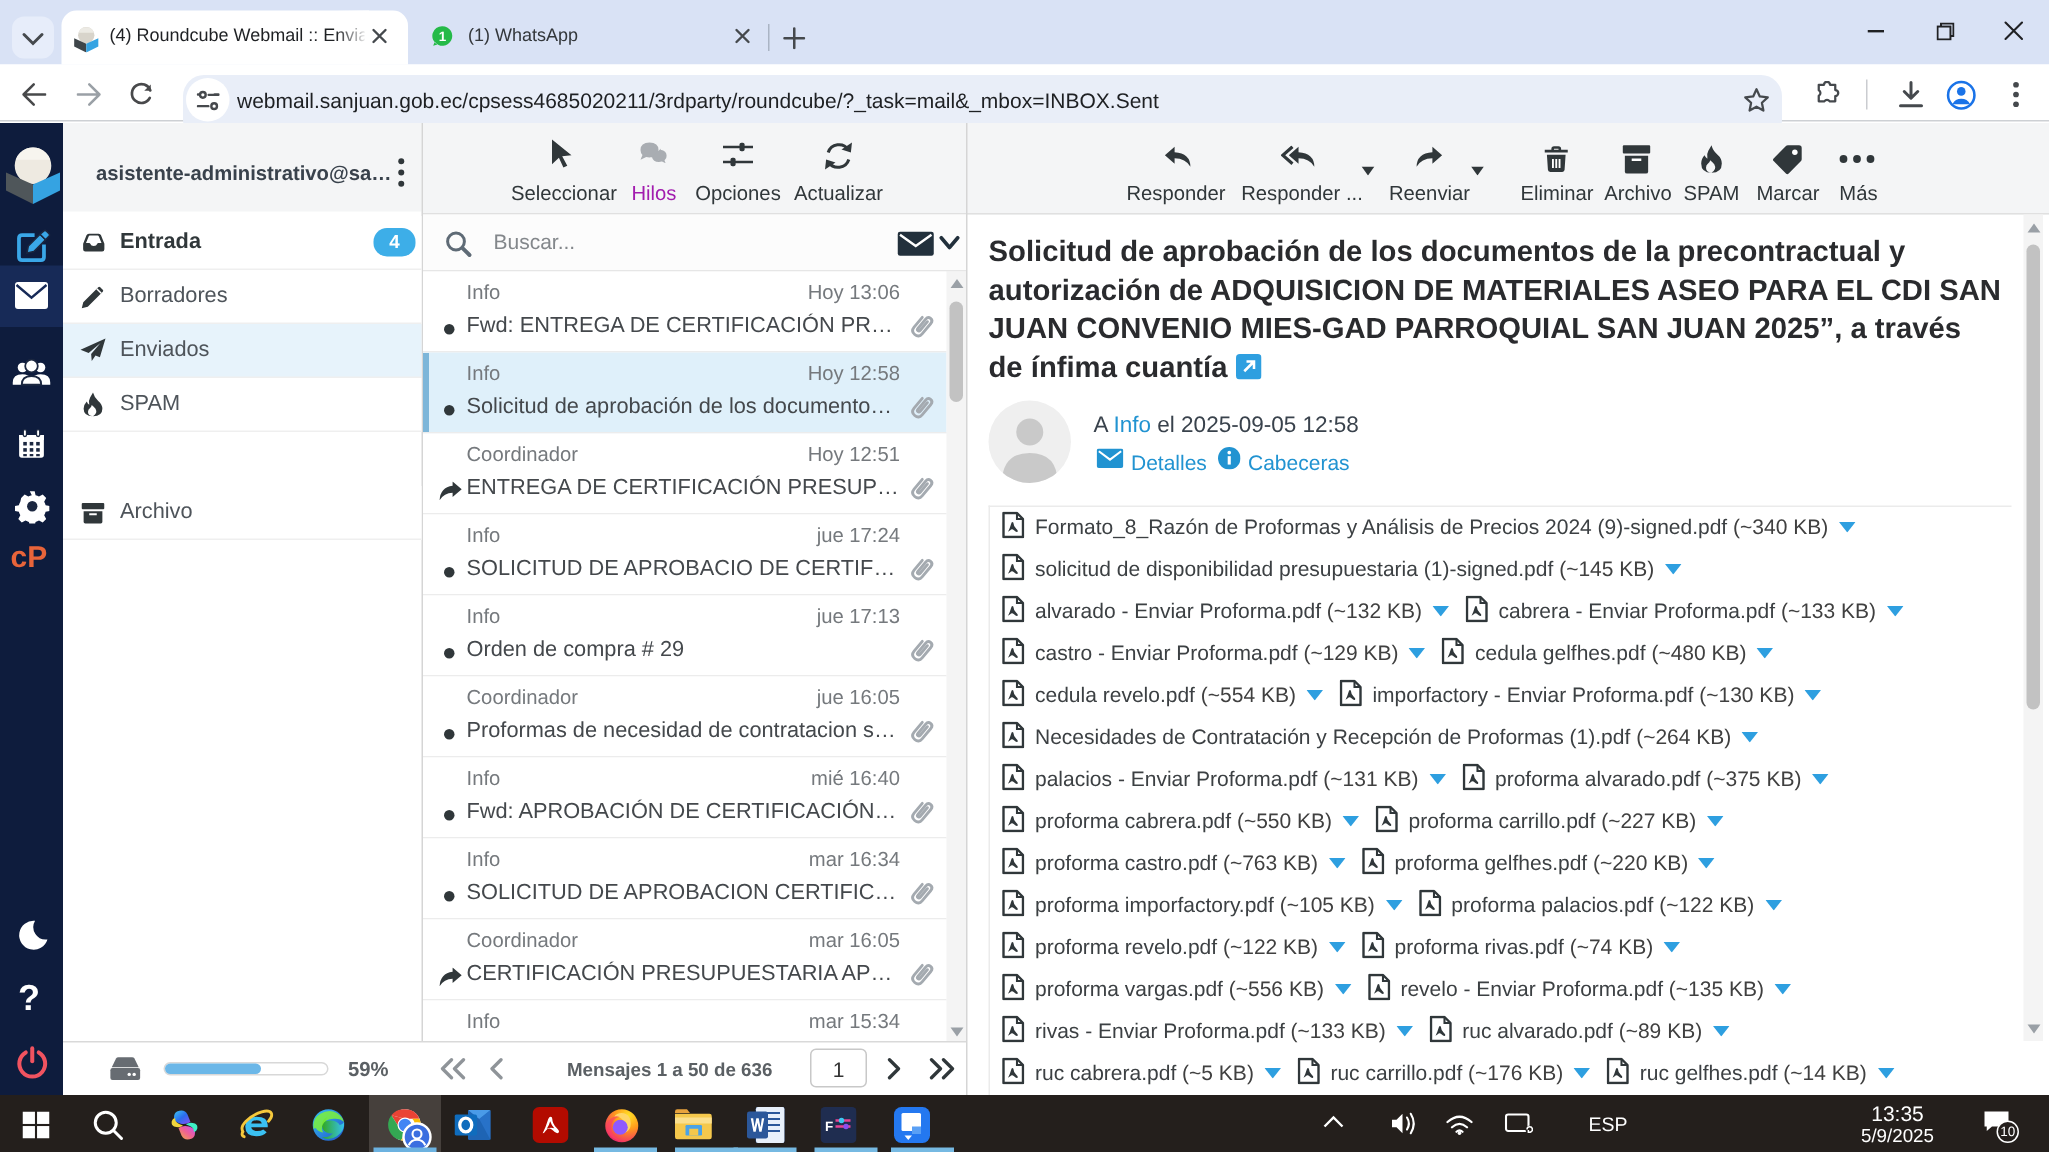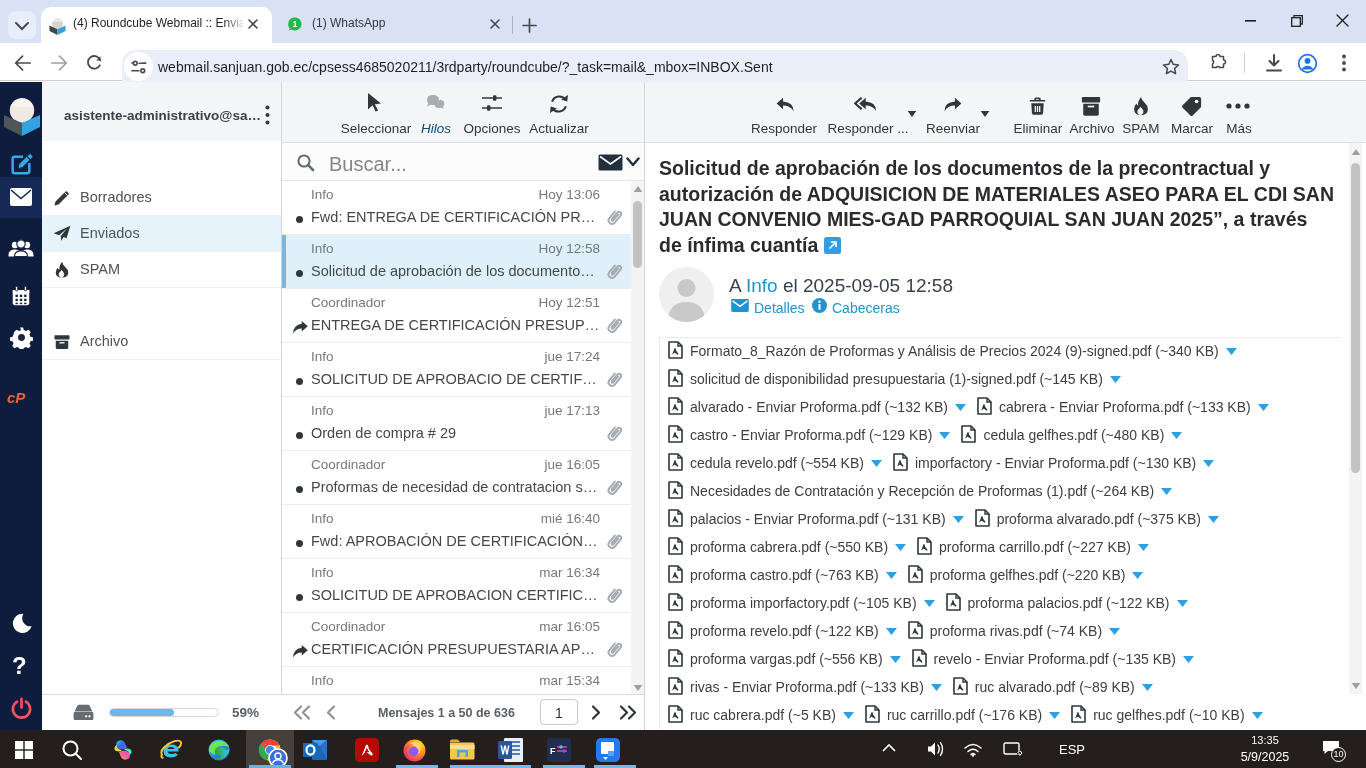--- a/index.html
+++ b/index.html
@@ -199,21 +199,21 @@
         <rect x="10.7" y="19.3" width="2.6" height="1.6"></rect>
         <rect x="15.4" y="19.3" width="2.6" height="1.6"></rect>
       </g>
     </svg>
 
   <svg class="abs" style="left:10px;top:326px" width="23" height="23" viewBox="0 0 24 24">
       <path d="M10.3 1.5 h3.4 l0.6 2.8 a8 8 0 0 1 2.4 1 l2.6-1.4 2.4 2.4-1.4 2.6 a8 8 0 0 1 1 2.4 l2.8 0.6 v3.4 l-2.8 0.6 a8 8 0 0 1-1 2.4 l1.4 2.6-2.4 2.4-2.6-1.4 a8 8 0 0 1-2.4 1 l-0.6 2.8 h-3.4 l-0.6-2.8 a8 8 0 0 1-2.4-1 l-2.6 1.4-2.4-2.4 1.4-2.6 a8 8 0 0 1-1-2.4 l-2.8-0.6 v-3.4 l2.8-0.6 a8 8 0 0 1 1-2.4 L4.3 6.3 6.7 3.9 l2.6 1.4 a8 8 0 0 1 2.4-1 Z" fill="#fff"></path>
       <circle cx="12" cy="12" r="3.6" fill="#1b2740"></circle>
     </svg>
 
-  <div class="abs" style="left:7px;top:361px;width:30px;height:18px;color:#e8643a;font-size:15px;font-weight:bold;font-style:italic;margin-top:28px;">cP</div>
+  <div class="abs" style="left:7px;top:361px;width:30px;height:18px;color:#e8643a;font-size:20px;font-weight:bold;">cP</div>
 
   <svg class="abs" style="left:11px;top:612px" width="22" height="23" viewBox="0 0 24 24">
       <path d="M13.5 1.5 A 10.5 10.5 0 1 0 22.5 15 A 9 9 0 0 1 13.5 1.5 Z" fill="#fff"></path>
     </svg>
 
   <div class="abs" style="left:12px;top:652px;width:20px;height:24px;color:#fff;font-size:24px;font-weight:bold;">?</div>
 
   <svg class="abs" style="left:10px;top:697px" width="23" height="23" viewBox="0 0 24 24">
       <path d="M12 2 V11" stroke="#f15360" stroke-width="2.8" stroke-linecap="round"></path>
       <path d="M7.5 4.8 A 9 9 0 1 0 16.5 4.8" fill="none" stroke="#f15360" stroke-width="2.8" stroke-linecap="round"></path>
@@ -223,20 +223,28 @@
   <div id="readhead" class="abs"></div>
   <div class="vsep abs" style="left:281px;"></div>
   <div class="vsep abs" style="left:644px;"></div>
   <div id="acct" class="abs">asistente-administrativo@sa…</div>
   <svg class="abs" style="left:265px;top:105px" width="5" height="20" viewBox="0 0 5 20">
       <circle cx="2.5" cy="2.5" r="2" fill="#30373a"></circle>
       <circle cx="2.5" cy="10" r="2" fill="#30373a"></circle>
       <circle cx="2.5" cy="17.5" r="2" fill="#30373a"></circle>
     </svg>
 
+  <div class="folderrow abs" style="top:144px;">
+    <svg class="ficon" width="21" height="20" viewBox="0 0 24 24">
+        <path d="M3.5 12.5 L6.2 5.8 Q6.7 4.5 8.1 4.5 H15.9 Q17.3 4.5 17.8 5.8 L20.5 12.5 V17 Q20.5 18.8 18.7 18.8 H5.3 Q3.5 18.8 3.5 17 Z" fill="#30373a"></path>
+        <path d="M5.8 12 L8 6.5 Q8.2 6 8.8 6 H15.2 Q15.8 6 16 6.5 L18.2 12 H15.6 Q15 12 14.8 12.6 Q14.2 14.4 12 14.4 Q9.8 14.4 9.2 12.6 Q9 12 8.4 12 Z" fill="#fff"></path>
+      </svg>
+    <span class="fname" style="font-weight:bold;color:#30373a;">Entrada</span>
+    <span class="badge">4</span>
+  </div>
   <div class="folderrow abs" style="top:180px;">
     <svg class="ficon" width="20" height="20" viewBox="0 0 24 24">
         <path d="M3 21 L4.2 16.2 L16.2 4.2 Q17 3.4 17.8 4.2 L19.8 6.2 Q20.6 7 19.8 7.8 L7.8 19.8 Z" fill="#30373a"></path>
         <path d="M15 5.4 L18.6 9" stroke="#fff" stroke-width="1.2"></path>
       </svg>
     <span class="fname">Borradores</span>
     </div>
   <div class="folderrow abs" style="top:216px;background:#e7f3fb;">
     <svg class="ficon" width="20" height="20" viewBox="0 0 24 24">
         <path d="M22 2 L2 11 L8.5 13.5 L18 5.5 L10.5 14.3 L11 20 L14 15.6 L17.5 17 Z" fill="#30373a"></path>
@@ -270,41 +278,41 @@
   </div>
 
   <svg class="abs" style="left:366px;top:92px" width="17" height="20" viewBox="0 0 17 20">
       <path d="M2 1 L15 11.5 L8.8 12.2 L12.2 18.5 L9.6 19.6 L6.6 13.2 L2 17.5 Z" fill="#30373a"></path>
     </svg>
   <span class="tblabel" style="left:340px;top:121px;width:72px;">Seleccionar</span>
   <svg class="abs" style="left:424px;top:94px" width="26" height="19" viewBox="0 0 26 19">
       <path d="M9 1 Q15 1 15 6 Q15 11 9 11 Q7.8 11 6.8 10.7 L3 12.5 L4.3 9.3 Q3 8.1 3 6 Q3 1 9 1 Z" fill="#a9adb2"></path>
       <path d="M16.5 5.2 Q21 6 21 9.8 Q21 12 19.7 13 L20.8 16 L17.3 14.3 Q16.4 14.6 15.3 14.6 Q10.8 14.6 10.1 11" fill="#a9adb2" stroke="#f4f5f6" stroke-width="1.2"></path>
     </svg>
-  <span class="tblabel" style="left:414px;top:121px;width:44px;color:#0c4a6e;font-style:italic;">Hilos</span>
+  <span class="tblabel" style="left:414px;top:121px;width:44px;color:#a21caf;">Hilos</span>
   <svg class="abs" style="left:481px;top:94px" width="22" height="18" viewBox="0 0 22 18">
       <path d="M1 4 H21 M1 14 H21" stroke="#30373a" stroke-width="1.7"></path>
       <rect x="12" y="1.2" width="3.4" height="5.6" rx="1.2" fill="#30373a"></rect>
       <rect x="6" y="11.2" width="3.4" height="5.6" rx="1.2" fill="#30373a"></rect>
     </svg>
   <span class="tblabel" style="left:462px;top:121px;width:60px;">Opciones</span>
   <svg class="abs" style="left:548px;top:93px" width="22" height="22" viewBox="0 0 24 24">
       <path d="M4.5 9.5 A 8.2 8.2 0 0 1 19.2 7.5" fill="none" stroke="#30373a" stroke-width="2.2"></path>
       <path d="M21.8 2.2 L21 9.4 L14.2 7.2 Z" fill="#30373a"></path>
       <path d="M19.5 14.5 A 8.2 8.2 0 0 1 4.8 16.5" fill="none" stroke="#30373a" stroke-width="2.2"></path>
       <path d="M2.2 21.8 L3 14.6 L9.8 16.8 Z" fill="#30373a"></path>
     </svg>
   <span class="tblabel" style="left:528px;top:121px;width:62px;">Actualizar</span>
 
   <div id="searchrow" class="abs">
     <svg class="abs" style="left:14px;top:10px" width="19" height="19" viewBox="0 0 19 19">
         <circle cx="8" cy="8" r="5.6" fill="none" stroke="#5f6b76" stroke-width="2"></circle>
         <path d="M12.2 12.2 L17 17" stroke="#5f6b76" stroke-width="2.6" stroke-linecap="round"></path>
       </svg>
-    <span class="abs" style="left:47px;top:10px;font-size:20px;color:#83878b;">Buscar...</span>
+    <span class="abs" style="left:47px;top:10px;font-size:14px;color:#83878b;">Buscar...</span>
     <svg class="abs" style="left:316px;top:11px" width="25" height="17" viewBox="0 0 25 17">
         <rect x="0.5" y="0.5" width="24" height="16" rx="1.5" fill="#22303c"></rect>
         <path d="M2 2.5 L12.5 10 L23 2.5" fill="none" stroke="#fff" stroke-width="1.6"></path>
       </svg>
     <svg class="abs" style="left:344px;top:14px" width="14" height="10" viewBox="0 0 14 10">
         <path d="M1.5 1.5 L7 8 L12.5 1.5" stroke="#22303c" stroke-width="2.4" fill="none" stroke-linecap="round" stroke-linejoin="round"></path>
       </svg>
   </div>
   <div id="listrows">
       <div class="msgrow abs" style="top:181px;height:54px">
@@ -490,21 +498,21 @@
   <div id="subject" class="abs">Solicitud de aprobación de los documentos de la precontractual y<br>autorización de ADQUISICION DE MATERIALES ASEO PARA EL CDI SAN<br>JUAN CONVENIO MIES-GAD PARROQUIAL SAN JUAN 2025”, a través<br>de ínfima cuantía&nbsp;<svg id="extlink" style="vertical-align:-2px" width="17" height="17" viewBox="0 0 17 17">
         <rect width="17" height="17" rx="2.5" fill="#2e9fe0"></rect>
         <path d="M7 5 H12 V10 M12 5 L5.5 11.5" stroke="#fff" stroke-width="1.7" fill="none"></path>
       </svg></div>
   <div class="abs" style="left:659px;top:267px;width:55px;height:55px;border-radius:50%;background:#efefef;overflow:hidden;">
     <svg width="55" height="55" viewBox="0 0 55 55">
         <circle cx="27.5" cy="21" r="9" fill="#c9c9c9"></circle>
         <path d="M9 55 Q9 35 27.5 35 Q46 35 46 55 Z" fill="#c9c9c9"></path>
       </svg>
   </div>
-  <div class="abs" style="left:729px;top:275px;font-size:19px;color:#39424c;">A <span class="link">Info</span> el 2025-09-05 12:58</div>
+  <div class="abs" style="left:729px;top:275px;font-size:15px;color:#39424c;">A <span class="link">Info</span> el 2025-09-05 12:58</div>
   <svg class="abs" style="left:731px;top:299px" width="18" height="13" viewBox="0 0 19 14">
       <rect width="19" height="14" rx="1.5" fill="#2193d1"></rect>
       <path d="M1.5 2 L9.5 8 L17.5 2" fill="none" stroke="#fff" stroke-width="1.5"></path>
     </svg>
   <span class="abs link" style="left:754px;top:300px;font-size:14px;">Detalles</span>
   <svg class="abs" style="left:812px;top:298px" width="15" height="15" viewBox="0 0 16 16">
       <circle cx="8" cy="8" r="8" fill="#2193d1"></circle>
       <rect x="6.9" y="6.5" width="2.2" height="6" fill="#fff"></rect>
       <circle cx="8" cy="4" r="1.3" fill="#fff"></circle>
     </svg>
@@ -671,21 +679,21 @@
           </svg></span><span class="att" style="margin-right:11px"><svg style="vertical-align:-3px;margin-right:7px" width="15" height="18" viewBox="0 0 15 18">
             <path d="M1 1 H10 L14 5 V17 H1 Z" fill="none" stroke="#30373a" stroke-width="1.6" stroke-linejoin="round"></path>
             <path d="M10 1 V5 H14" fill="none" stroke="#30373a" stroke-width="1.4"></path>
             <path d="M4 13.5 Q5.5 10.5 6 8.5 Q6.3 7 7 7 Q7.7 7 7.7 8 Q7.7 9.8 9.5 11.5 Q11 12.9 10.3 13.5 Q9.5 14 8 12.5 Q6.6 11.2 5.5 12.5 Z" fill="#30373a"></path>
           </svg>ruc carrillo.pdf <span class="asize">(~176 KB)</span><svg style="vertical-align:1px;margin-left:7px" width="11" height="7" viewBox="0 0 11 7">
             <path d="M5.5 7 L11 0 H0 Z" fill="#2e9fe0"></path>
           </svg></span><span class="att" style="margin-right:11px"><svg style="vertical-align:-3px;margin-right:7px" width="15" height="18" viewBox="0 0 15 18">
             <path d="M1 1 H10 L14 5 V17 H1 Z" fill="none" stroke="#30373a" stroke-width="1.6" stroke-linejoin="round"></path>
             <path d="M10 1 V5 H14" fill="none" stroke="#30373a" stroke-width="1.4"></path>
             <path d="M4 13.5 Q5.5 10.5 6 8.5 Q6.3 7 7 7 Q7.7 7 7.7 8 Q7.7 9.8 9.5 11.5 Q11 12.9 10.3 13.5 Q9.5 14 8 12.5 Q6.6 11.2 5.5 12.5 Z" fill="#30373a"></path>
-          </svg>ruc gelfhes.pdf <span class="asize">(~10 KB)</span><svg style="vertical-align:1px;margin-left:7px" width="11" height="7" viewBox="0 0 11 7">
+          </svg>ruc gelfhes.pdf <span class="asize">(~14 KB)</span><svg style="vertical-align:1px;margin-left:7px" width="11" height="7" viewBox="0 0 11 7">
             <path d="M5.5 7 L11 0 H0 Z" fill="#2e9fe0"></path>
           </svg></span></div>
     </div>
   <div id="readscroll" class="abs"></div>
   <div id="readthumb" class="abs"></div>
   <svg class="abs" style="left:1351px;top:148px" width="10" height="8" viewBox="0 0 10 8">
       <path d="M5 1 L9.3 7 H0.7 Z" fill="#9aa0a6"></path>
     </svg>
   <svg class="abs" style="left:1351px;top:682px" width="10" height="8" viewBox="0 0 10 8">
       <path d="M5 7 L9.3 1 H0.7 Z" fill="#9aa0a6"></path>
@@ -840,21 +848,21 @@
         <circle cx="10" cy="13.5" r="1.2" fill="#fff"></circle>
       </svg>
     <svg class="abs" style="left:1003px;top:11px" width="19" height="16" viewBox="0 0 19 16">
         <rect x="1" y="2" width="15" height="11" rx="1.5" fill="none" stroke="#fff" stroke-width="1.4"></rect>
         <path d="M16 5 L18.5 3 V12 L16 10" fill="#fff" opacity="0"></path>
         <circle cx="16.5" cy="12" r="2.5" fill="#241f1c"></circle>
         <path d="M15 12 A1.8 1.8 0 1 1 16.8 13.8" stroke="#fff" stroke-width="1" fill="none"></path>
         <path d="M17.5 13.9 H15.9 V12.3" stroke="#fff" stroke-width="1" fill="none"></path>
       </svg>
     <span class="abs" style="left:1059px;top:12px;font-size:13px;color:#fff;">ESP</span>
-    <span class="abs" style="left:1240px;top:4px;width:50px;text-align:center;font-size:11px;color:#fff;">13:35</span>
+    <span class="abs" style="left:1240px;top:4px;width:50px;text-align:center;font-size:14px;color:#fff;">13:35</span>
     <span class="abs" style="left:1233px;top:20px;width:64px;text-align:center;font-size:12.5px;color:#fff;">5/9/2025</span>
     <svg class="abs" style="left:1322px;top:10px" width="19" height="17" viewBox="0 0 19 17">
         <path d="M1 1 H17 V11 H6 L2.5 14 V11 H1 Z" fill="#fff"></path>
         <path d="M4 1 V-1 M17 3 H19" stroke="#fff" opacity="0"></path>
       </svg>
     <circle class="abs"></circle>
     <div class="abs" style="left:1331px;top:17px;width:15px;height:15px;border-radius:50%;background:#241f1c;border:1px solid #fff;color:#fff;font-size:9px;text-align:center;line-height:13px;">10</div>
   </div>
 
 </div>

